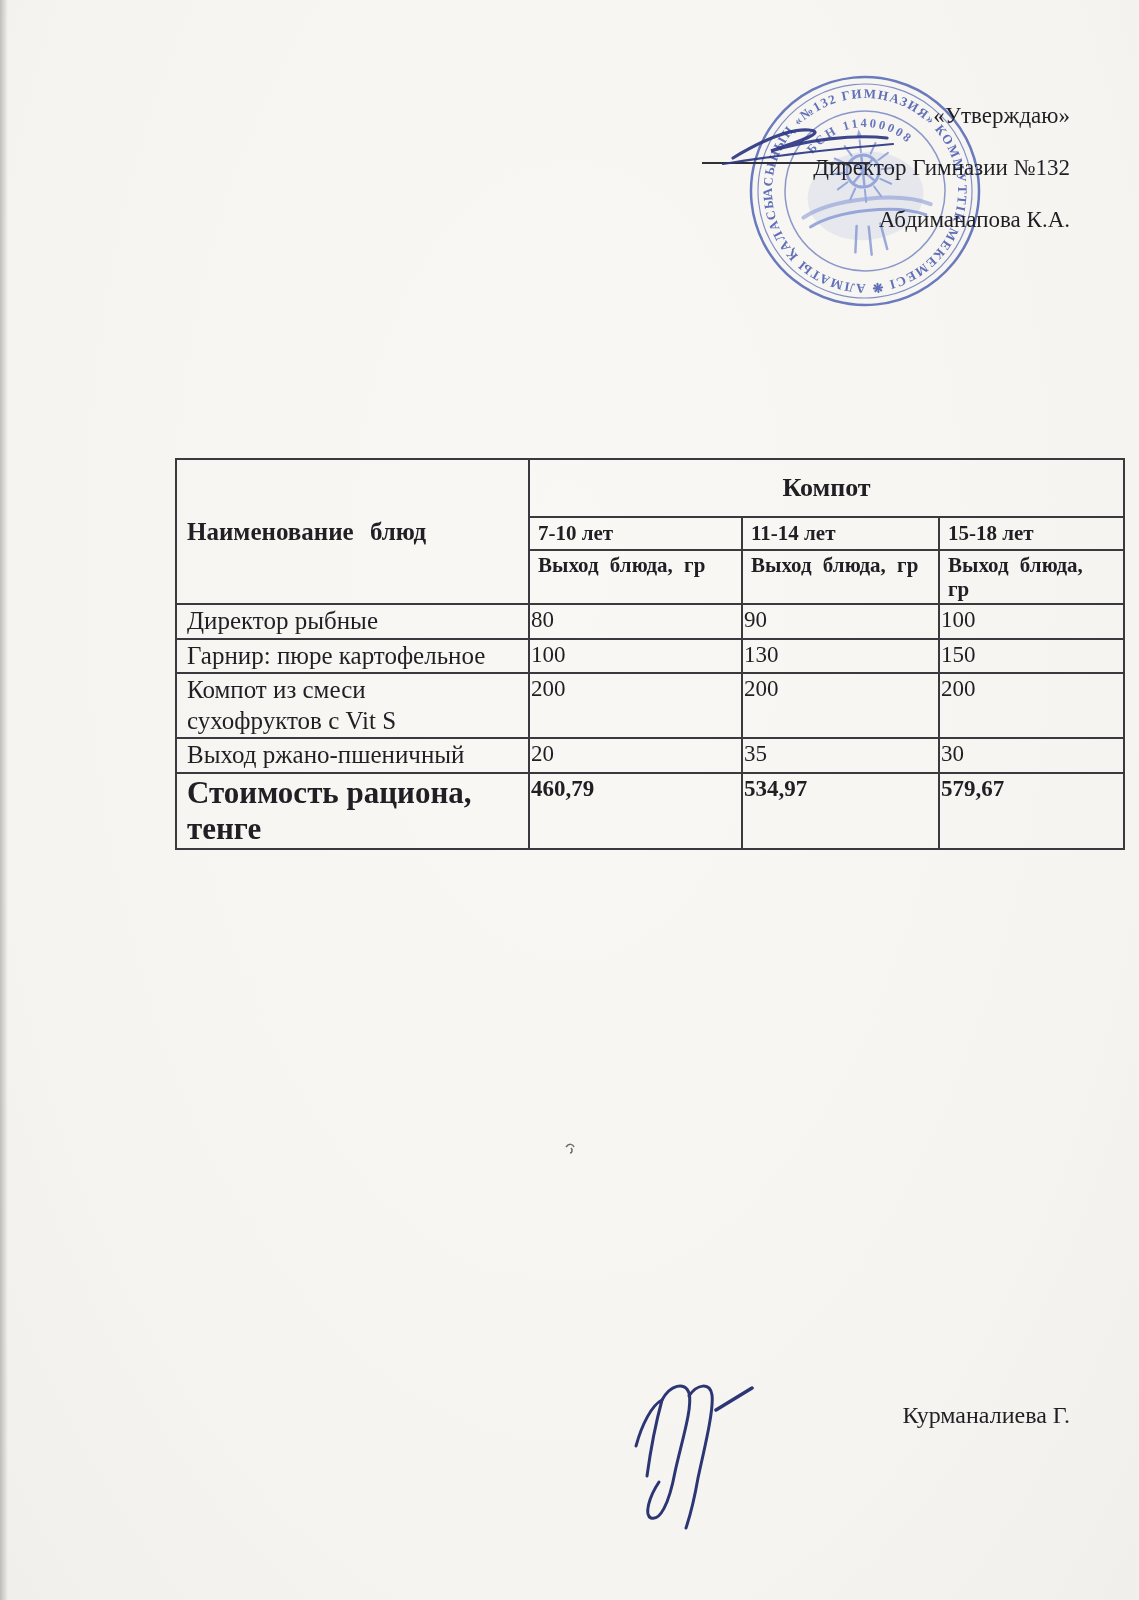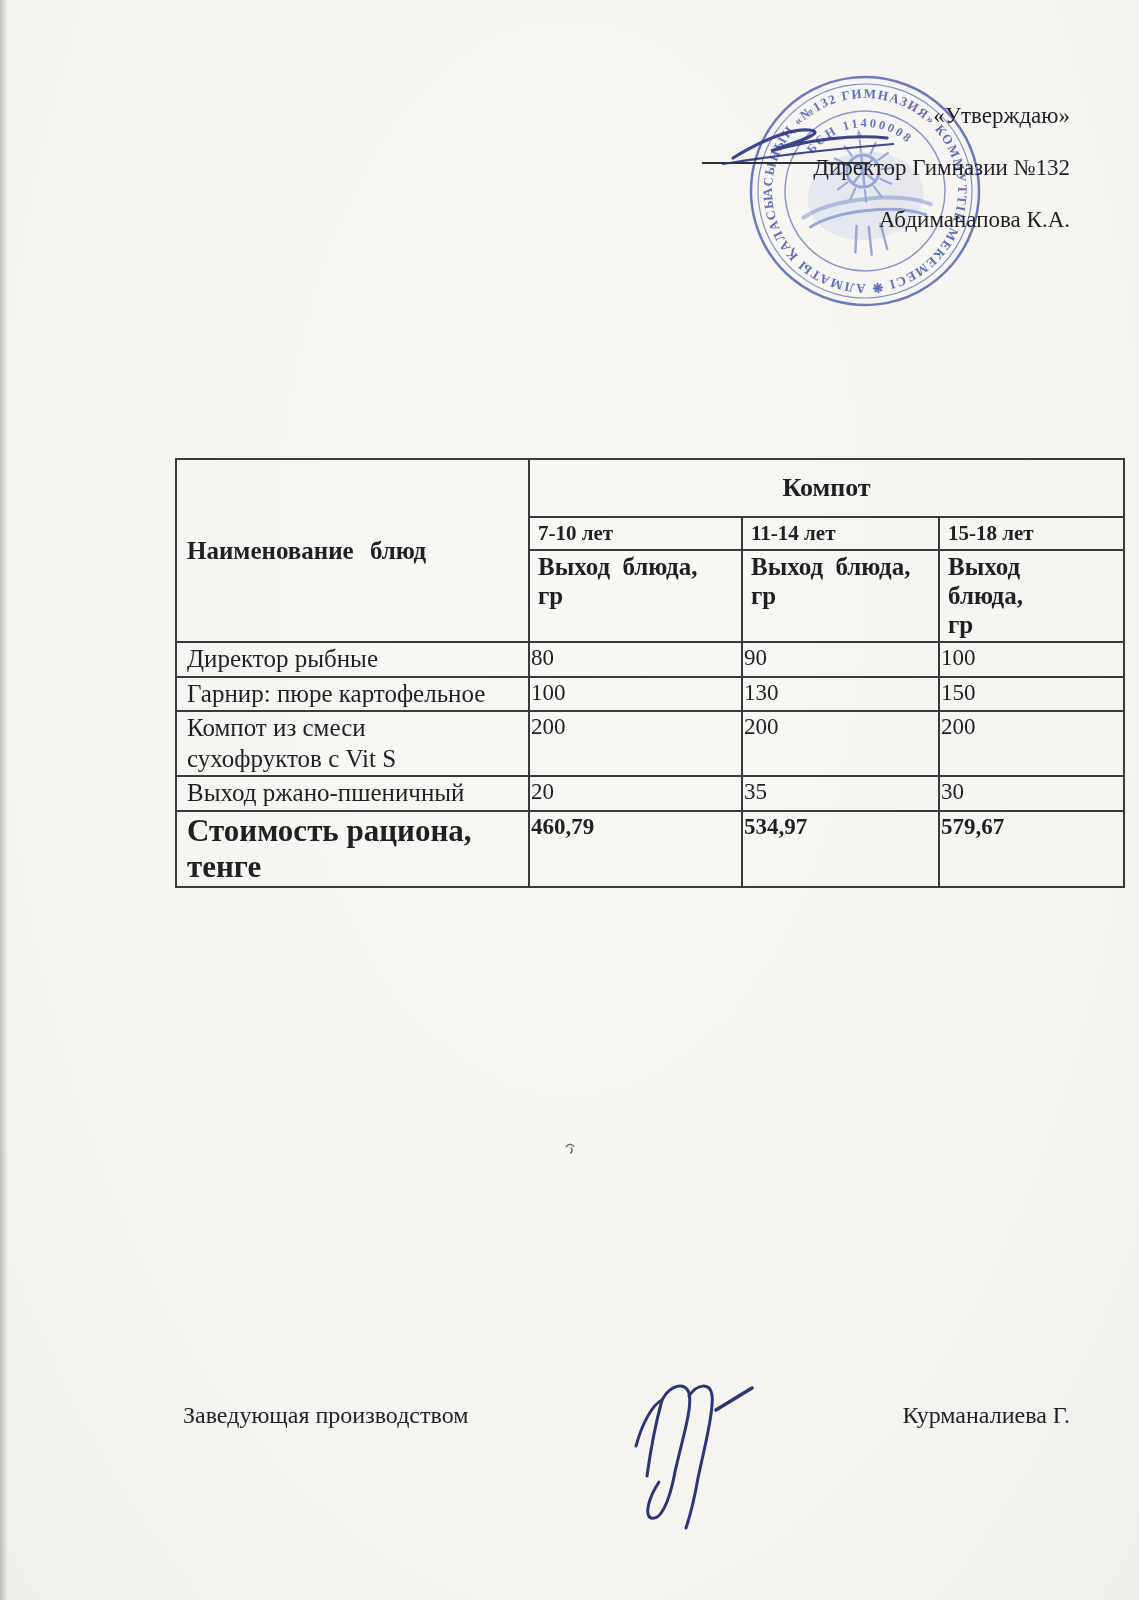--- a/index.html
+++ b/index.html
@@ -20,21 +20,21 @@
   .titles{position:absolute;left:105px;top:308px;width:1034px;text-align:center;}
   .title-week{font-size:26px;font-weight:bold;word-spacing:8px;}
   .title-day{font-size:26px;font-weight:bold;margin-top:30px;}
   
   table.menu{position:absolute;left:175px;top:458px;width:948px;border-collapse:collapse;table-layout:fixed;}
   table.menu td{border:2px solid #3a3a3e;overflow:hidden;}
   .c-name{padding:1px 6px 1px 10px;text-align:left;}
   .hdr-name{font-size:25px;font-weight:bold;vertical-align:middle;word-spacing:10px;}
   .hdr-group{font-size:26px;font-weight:bold;text-align:center;vertical-align:middle;}
   .hdr-age{font-size:21px;font-weight:bold;text-align:left;padding:1px 4px 1px 8px;vertical-align:middle;border-radius:10px;}
-  .hdr-unit{font-size:25px;font-weight:bold;text-align:left;padding:2px 16px 2px 8px;vertical-align:top;
+  .hdr-unit{font-size:21px;font-weight:bold;text-align:left;padding:2px 16px 2px 8px;vertical-align:top;
     word-spacing:6px;white-space:pre-line;line-height:1.15;}
   .cell-dish{font-size:25px;vertical-align:top;white-space:pre-line;line-height:1.22;}
   .cell-val{font-size:23px;vertical-align:top;padding-top:2px;}
   .row-total td{font-weight:bold;font-size:23px;}
   .row-total .c-name{font-size:31px;}
   tr.h1{height:58px}tr.h2{height:33px}tr.h3{height:50px}
   tr.r1{height:34px}tr.r2{height:33px}tr.r3{height:62px}tr.r4{height:33px}tr.r5{height:29px}
   
   .footer-left{position:absolute;left:183px;top:1402px;font-size:24px;}
   .footer-right{position:absolute;right:69px;top:1402px;font-size:24px;}
@@ -150,21 +150,20 @@
         <td class="cell-val">534,97</td>
         <td class="cell-val">579,67</td>
       </tr>
     </tbody>
   </table>
 
   <svg class="speck" viewBox="0 0 16 16">
     <path d="M3,7 C6,3 10,4 11,7 M8,8 C10,10 9,13 7,13" fill="none" stroke="#6a675f" stroke-width="1.5"></path>
   </svg>
 
-  <div class="footer-left">Заведующая производством</div>
   <svg class="foot-sig" viewBox="0 0 170 175">
     <g fill="none" stroke="#222c6e" stroke-width="3" stroke-linecap="round" opacity="0.95">
       <path d="M44,88 C50,66 60,47 70,42 C64,64 58,96 55,118"></path>
       <path d="M70,42 C78,27 93,23 97,35 C101,49 89,86 83,114 C77,146 68,163 59,160 C52,157 57,139 67,124"></path>
       <path d="M97,38 C105,26 118,24 120,37 C122,52 112,92 106,120 C102,143 98,158 94,170"></path>
       <path d="M124,52 L160,30" stroke-width="3.5"></path>
     </g>
   </svg>
   <div class="footer-right">Курманалиева Г.</div>
 </div>

